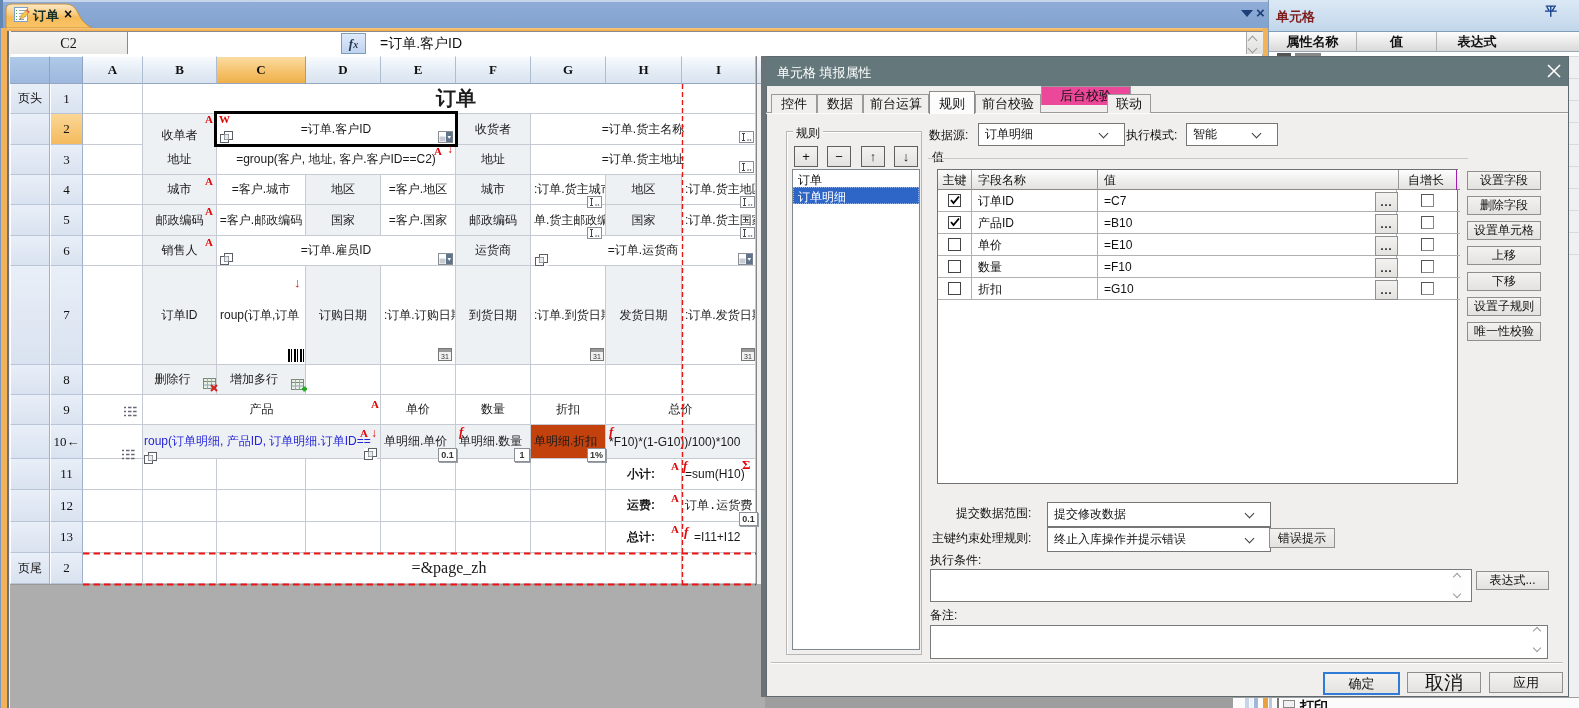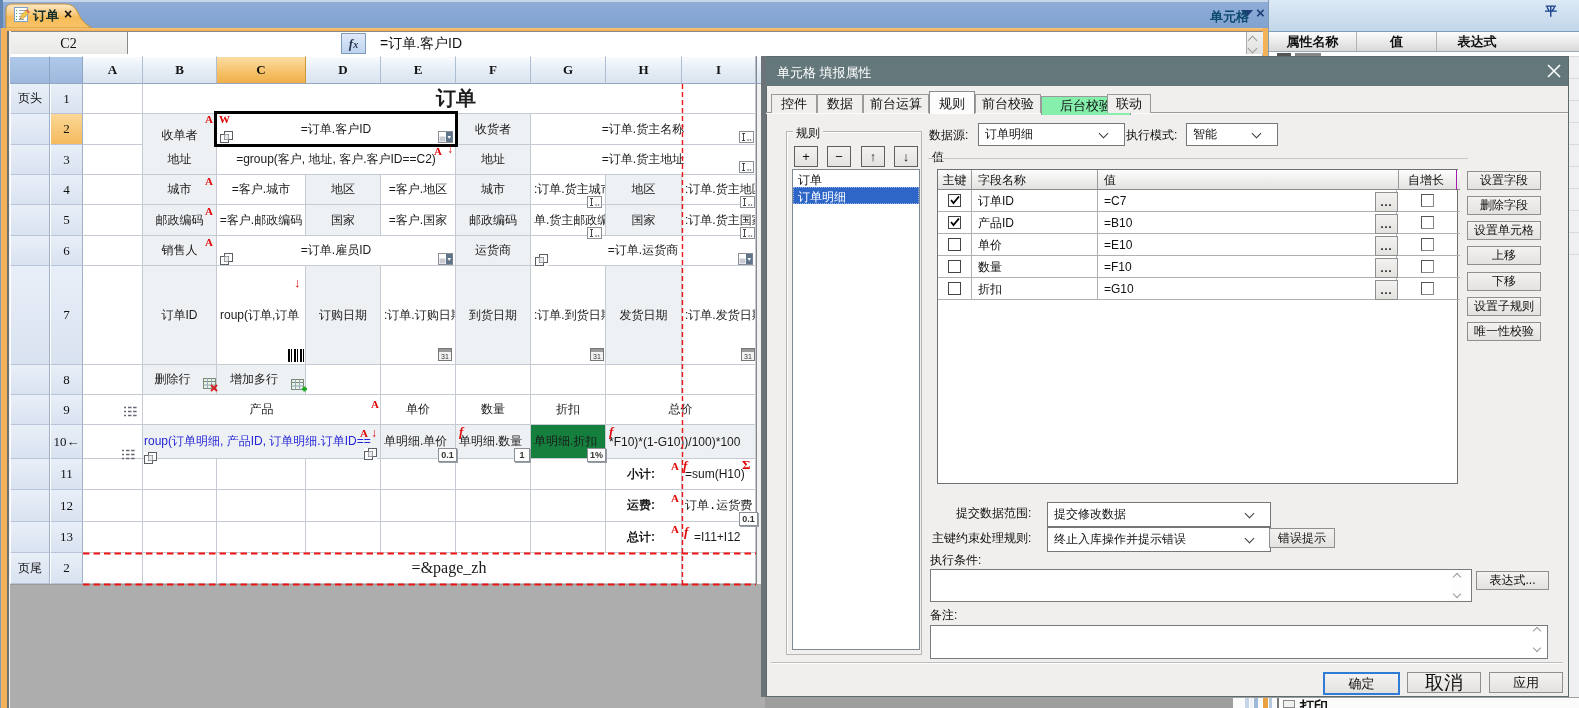--- a/index.html
+++ b/index.html
@@ -189,21 +189,21 @@
 <div class="cell " style="left:381px;top:395px;width:75px;height:30px;">单价</div>
 <div class="cell " style="left:456px;top:395px;width:75px;height:30px;">数量</div>
 <div class="cell " style="left:531px;top:395px;width:75px;height:30px;">折扣</div>
 <div class="cell " style="left:606px;top:395px;width:150px;height:30px;">总价</div>
 <div class="cell " style="left:83px;top:425px;width:60px;height:34px;"></div>
 <div class="cell " style="left:143px;top:425px;width:238px;height:34px;justify-content:flex-start;padding-left:1px;background:#edf1f3;">
     <span style="color:#2626d8">roup(订单明细, 产品ID, 订单明细.订单ID==</span>
   </div>
 <div class="cell " style="left:381px;top:425px;width:75px;height:34px;justify-content:flex-start;padding-left:3px;background:#edf1f3;">单明细.单价</div>
 <div class="cell " style="left:456px;top:425px;width:75px;height:34px;justify-content:flex-start;padding-left:3px;background:#edf1f3;">单明细.数量</div>
-<div class="cell " style="left:531px;top:425px;width:75px;height:34px;justify-content:flex-start;padding-left:3px;background:#15803d;">单明细.折扣</div>
+<div class="cell " style="left:531px;top:425px;width:75px;height:34px;justify-content:flex-start;padding-left:3px;background:#c2410c;">单明细.折扣</div>
 <div class="cell " style="left:606px;top:425px;width:150px;height:34px;justify-content:flex-start;padding-left:3px;background:#edf1f3;">*F10)*(1-G10))/100)*100</div>
 <div class="cell " style="left:83px;top:459px;width:60px;height:31px;"></div>
 <div class="cell " style="left:143px;top:459px;width:74px;height:31px;"></div>
 <div class="cell " style="left:217px;top:459px;width:89px;height:31px;"></div>
 <div class="cell " style="left:306px;top:459px;width:75px;height:31px;"></div>
 <div class="cell " style="left:381px;top:459px;width:75px;height:31px;"></div>
 <div class="cell " style="left:456px;top:459px;width:75px;height:31px;"></div>
 <div class="cell " style="left:531px;top:459px;width:75px;height:31px;"></div>
 <div class="cell " style="left:606px;top:459px;width:76px;height:31px;justify-content:flex-end;">
     <b style="padding-right:26px">小计:</b>
@@ -415,21 +415,21 @@
 <div class="red" style="left:671px;top:524px;font-size:11px;">A</div>
 <div class="red" style="left:684px;top:525px;font-size:13px;font-style:italic;">f</div>
 <svg class="ab" style="left:0;top:0;pointer-events:none" width="790" height="600" viewBox="0 0 790 600">
     <line x1="682.5" y1="84" x2="682.5" y2="584" stroke="#ee1414" stroke-width="1.4" stroke-dasharray="5,3"></line>
     <line x1="83" y1="553.5" x2="756" y2="553.5" stroke="#ee1414" stroke-width="2" stroke-dasharray="6.5,4"></line>
     <line x1="83" y1="584.5" x2="756" y2="584.5" stroke="#ee1414" stroke-width="2" stroke-dasharray="6.5,4"></line>
   </svg>
 
 <div class="ab" style="left:1268px;top:0;width:311px;height:708px;background:#eef0f2;border-left:1px solid #7f9db9"></div>
 <div class="ab" style="left:1269px;top:0;width:310px;height:31px;background:linear-gradient(#dce9f6,#c2d6ea)"></div>
-<div class="ab" style="left:1210px;top:8px;font-size:13px;font-weight:bold;color:#0c4a6e">单元格</div>
+<div class="ab" style="left:1276px;top:8px;font-size:13px;font-weight:bold;color:#7f1d1d">单元格</div>
 <div class="ab" style="left:1269px;top:31px;width:310px;height:21px;background:linear-gradient(#fcfcfc,#d9d9d9);border-top:1px solid #7f9db9;border-bottom:1px solid #98a8b8"></div>
 <div class="ab" style="left:1269px;top:32px;width:88px;height:19px;border-right:1px solid #b2b2b2;display:flex;align-items:center;justify-content:center;font-size:13px;font-weight:bold;color:#111">属性名称</div>
 <div class="ab" style="left:1357px;top:32px;width:80px;height:19px;border-right:1px solid #b2b2b2;display:flex;align-items:center;justify-content:center;font-size:13px;font-weight:bold;color:#111">值</div>
 <div class="ab" style="left:1437px;top:32px;width:80px;height:19px;display:flex;align-items:center;justify-content:center;font-size:13px;font-weight:bold;color:#111">表达式</div>
 <div class="ab" style="left:1269px;top:52px;width:310px;height:4px;background:#fff"></div>
 <div class="ab" style="left:1277px;top:53px;width:14px;height:3px;background:#555"></div>
 <div class="ab" style="left:1295px;top:53px;width:26px;height:3px;background:#888"></div>
 <div class="ab" style="left:1569px;top:56px;width:10px;height:1px;background:#d8dadc"></div>
 <div class="ab" style="left:1569px;top:78px;width:10px;height:1px;background:#d8dadc"></div>
 <div class="ab" style="left:1569px;top:100px;width:10px;height:1px;background:#d8dadc"></div>
@@ -460,21 +460,21 @@
       <line x1="1" y1="1" x2="13" y2="13"></line>
       <line x1="13" y1="1" x2="1" y2="13"></line>
     </g>
   </svg>
 <div class="ab" style="left:766px;top:112px;width:802px;height:2px;background:#fafafa;border-top:1px solid #9a9a9a"></div>
 <div class="ab" style="left:771px;top:94px;width:46px;height:19px;background:#f0efed;border:1px solid #9a9a9a;border-bottom:none;display:flex;align-items:center;justify-content:center;font-size:13px;color:#111">控件</div>
 <div class="ab" style="left:817px;top:94px;width:46px;height:19px;background:#f0efed;border:1px solid #9a9a9a;border-bottom:none;display:flex;align-items:center;justify-content:center;font-size:13px;color:#111">数据</div>
 <div class="ab" style="left:863px;top:94px;width:66px;height:19px;background:#f0efed;border:1px solid #9a9a9a;border-bottom:none;display:flex;align-items:center;justify-content:center;font-size:13px;color:#111">前台运算</div>
 <div class="ab" style="left:929px;top:91px;width:46px;height:23px;background:#fcfcfc;border:1px solid #8c8c8c;border-bottom:none;z-index:3;display:flex;align-items:flex-start;justify-content:center;padding-top:3px;font-size:13px;color:#111">规则</div>
 <div class="ab" style="left:975px;top:94px;width:66px;height:19px;background:#f0efed;border:1px solid #9a9a9a;border-bottom:none;display:flex;align-items:center;justify-content:center;font-size:13px;color:#111">前台校验</div>
-<div class="ab" style="left:1041px;top:96px;width:90px;height:19px;background:#86efac;border:1px solid #9a9a9a;border-bottom:none;display:flex;align-items:center;justify-content:center;font-size:13px;color:#111">后台校验</div>
+<div class="ab" style="left:1041px;top:86px;width:90px;height:19px;background:#ec4899;border:1px solid #9a9a9a;border-bottom:none;display:flex;align-items:center;justify-content:center;font-size:13px;color:#111">后台校验</div>
 <div class="ab" style="left:1107px;top:94px;width:44px;height:19px;background:#f0efed;border:1px solid #9a9a9a;border-bottom:none;display:flex;align-items:center;justify-content:center;font-size:13px;color:#111">联动</div>
 <div class="ab" style="left:786px;top:131px;width:136px;height:524px;border:1px solid #b6b6b6;box-shadow:inset 1px 1px 0 #fff"></div>
 <div class="ab" style="left:793px;top:125px;background:#f0efed;padding:0 3px;font-size:12px;color:#111">规则</div>
 <div class="dbtn" style="left:794px;top:146px;width:22px;height:19px;border-color:#5f5f5f;font-size:13px">+</div>
 <div class="dbtn" style="left:827px;top:146px;width:22px;height:19px;border-color:#5f5f5f;font-size:13px">−</div>
 <div class="dbtn" style="left:861px;top:146px;width:22px;height:19px;border-color:#5f5f5f;font-size:13px">↑</div>
 <div class="dbtn" style="left:894px;top:146px;width:22px;height:19px;border-color:#5f5f5f;font-size:13px">↓</div>
 <div class="ab" style="left:792px;top:169px;width:128px;height:481px;background:#fff;border:1px solid #808890"></div>
 <div class="ab" style="left:798px;top:172px;font-size:12px;color:#111">订单</div>
 <div class="ab" style="left:793px;top:187px;width:126px;height:17px;background:#2e66c8;border:1px dotted #90b0e8;box-sizing:border-box"></div>

